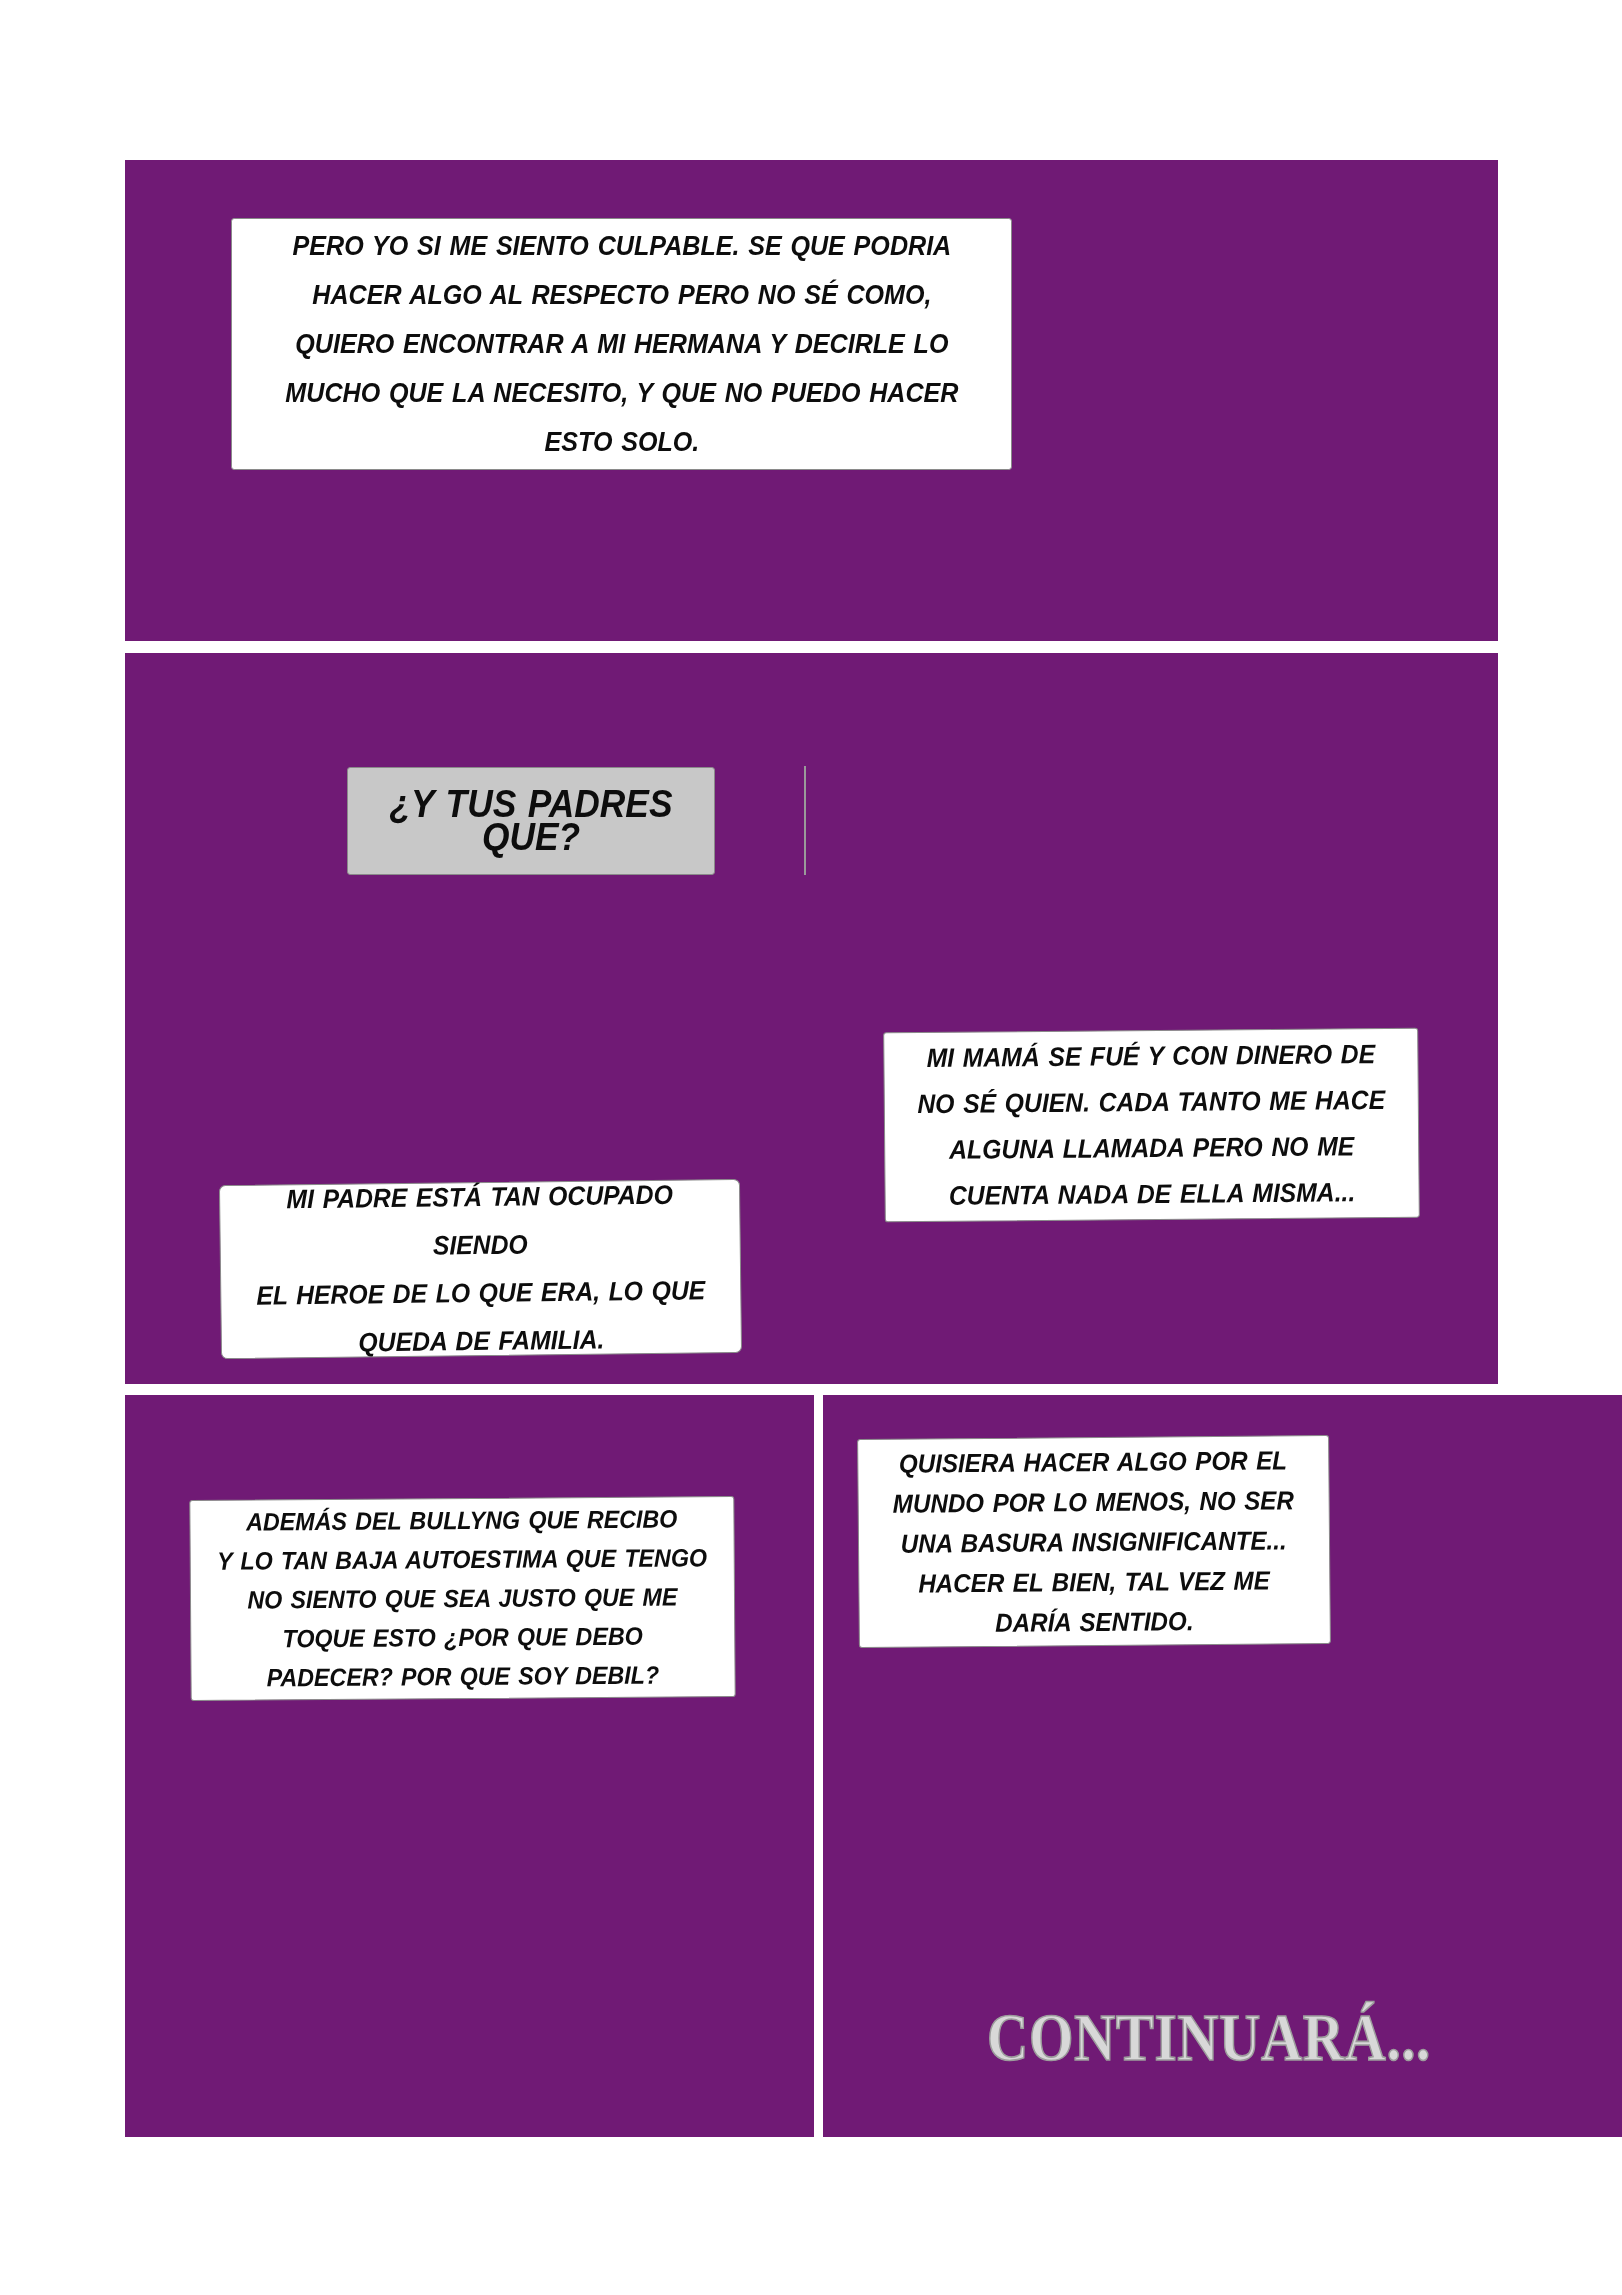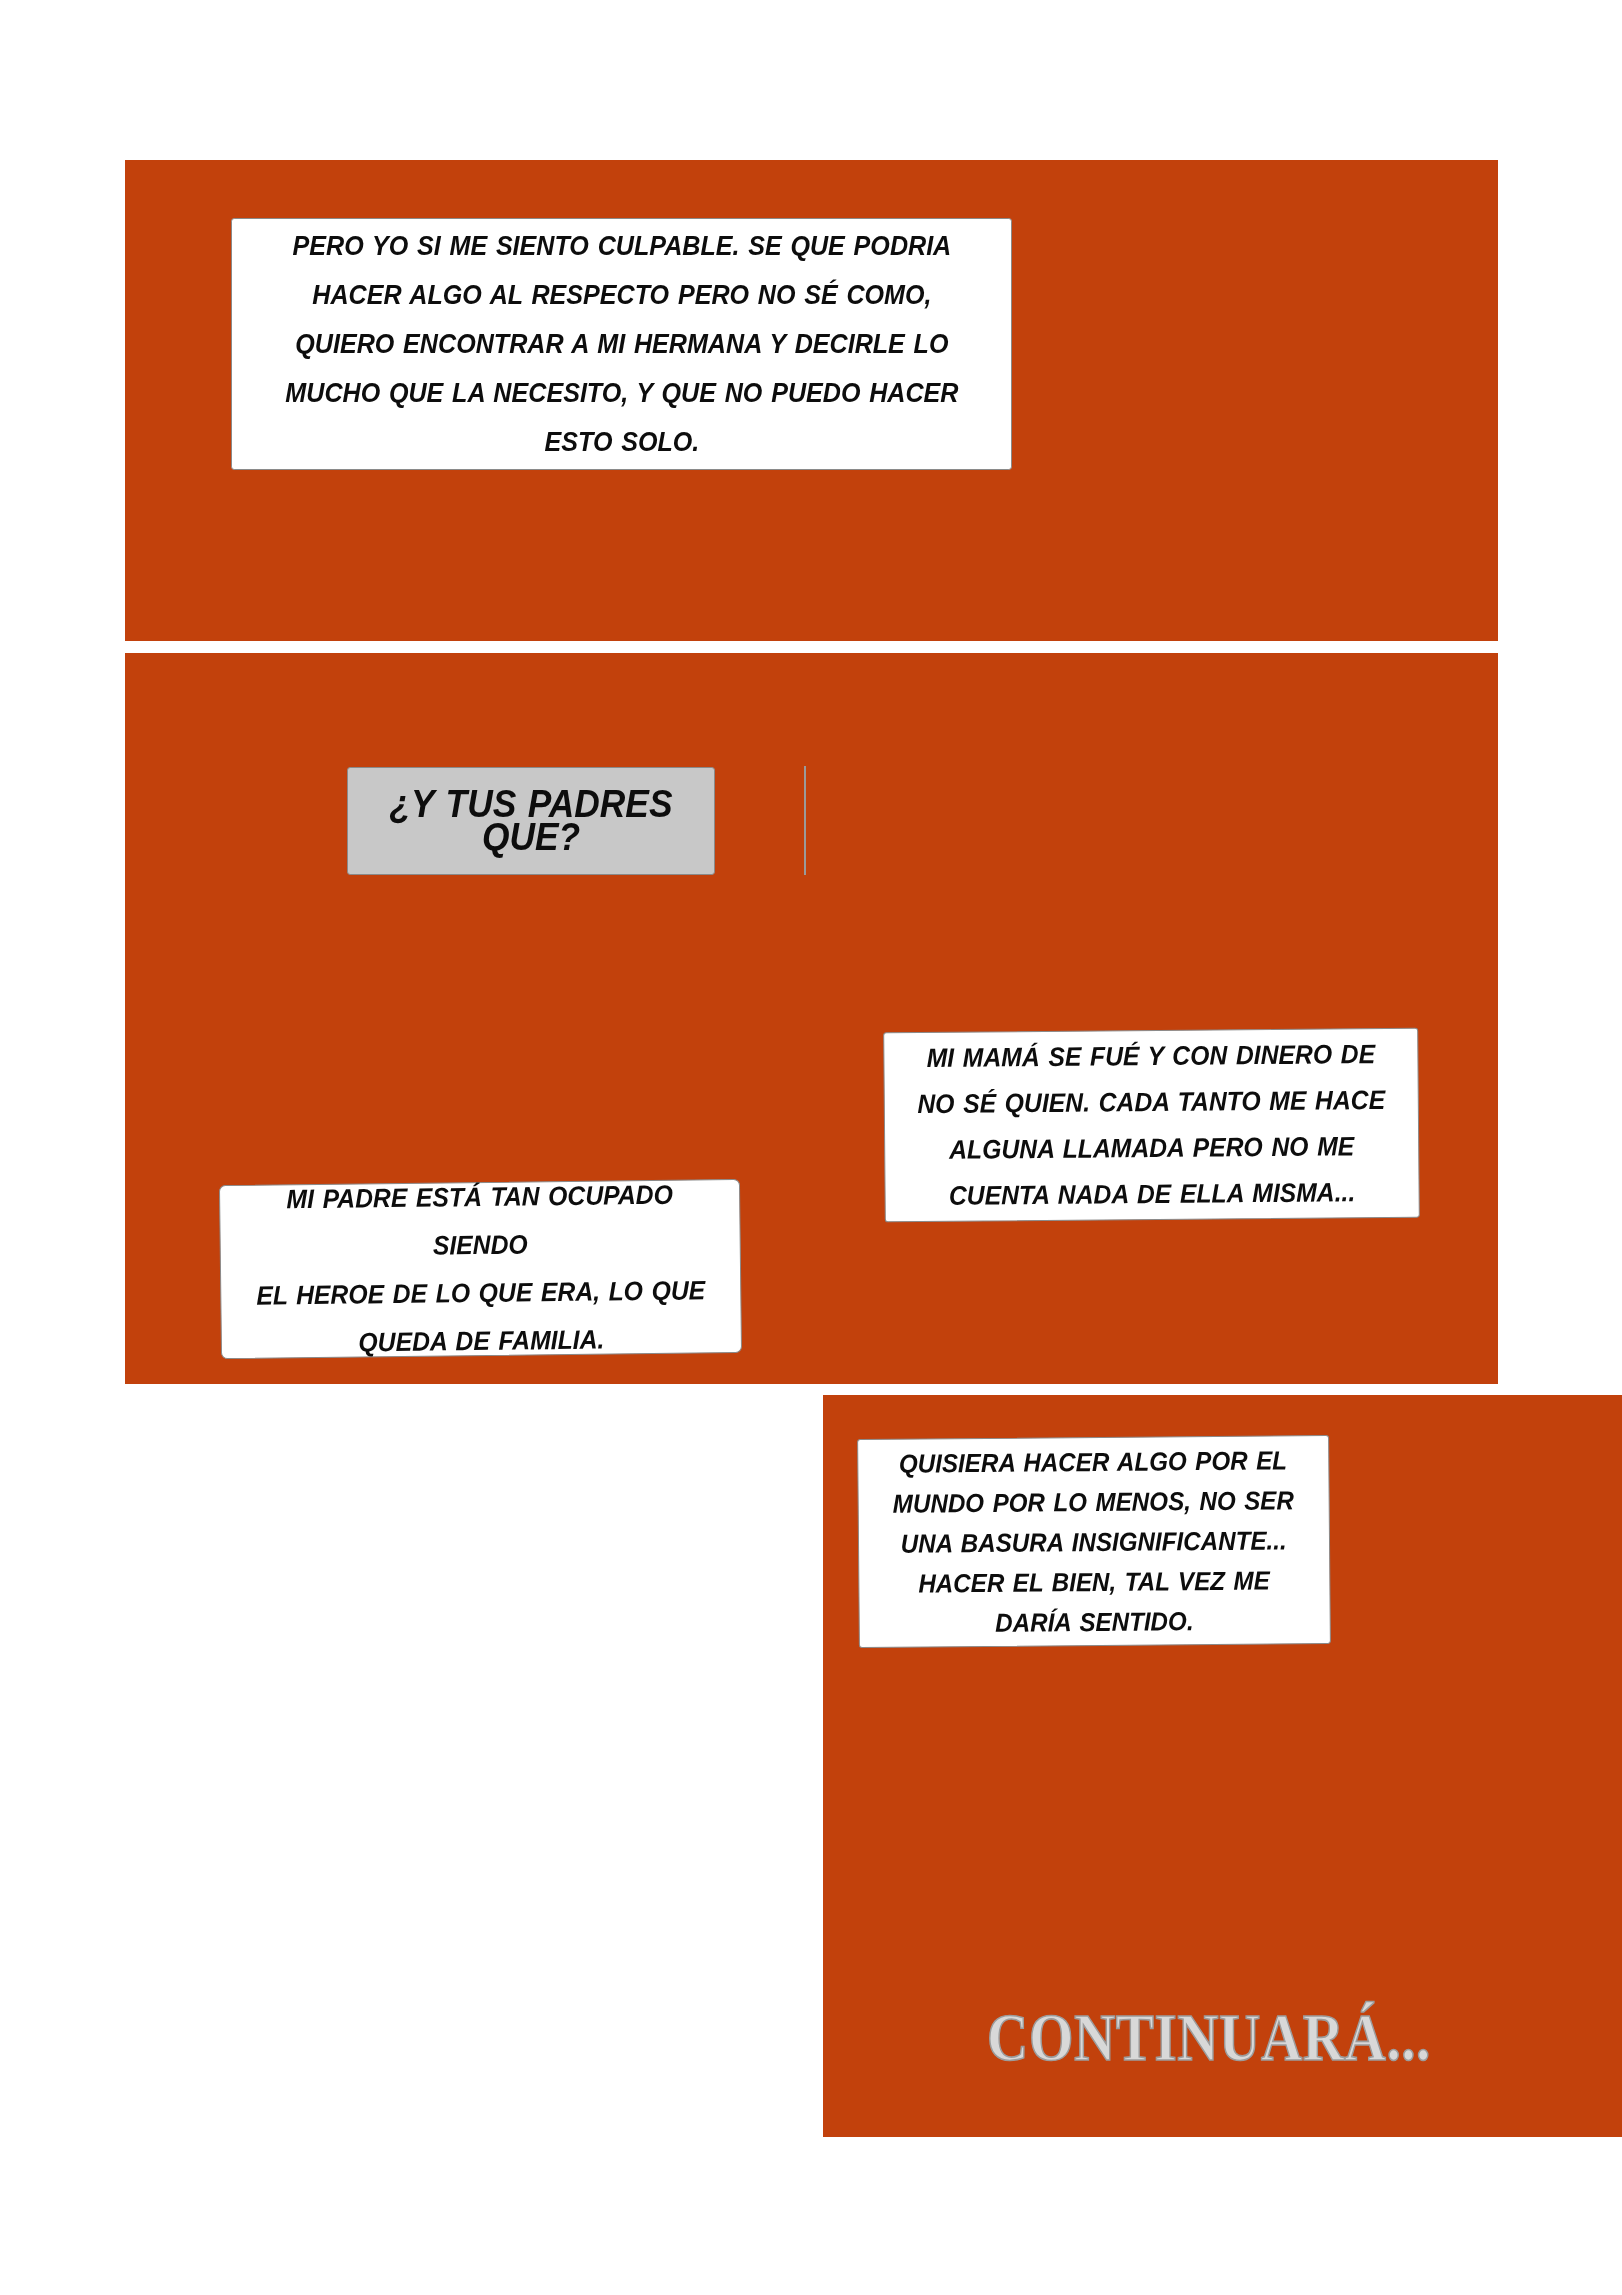--- a/index.html
+++ b/index.html
@@ -3,21 +3,21 @@
 <meta charset="utf-8">
 <style>
   html,body{margin:0;padding:0;background:#ffffff;}
   .page{
     position:relative;
     width:1623px;height:2295px;
     background:#ffffff;
     overflow:hidden;
     font-family:"Liberation Sans", sans-serif;
   }
-  .panel{position:absolute;background:#c2410c;}
+  .panel{position:absolute;background:#701a75;}
   .panel-1{left:125px;top:160px;width:1373px;height:481px;}
   .panel-2{left:125px;top:653px;width:1373px;height:731px;}
   .panel-3{left:125px;top:1395px;width:689px;height:742px;}
   .panel-4{left:823px;top:1395px;width:816px;height:742px;}
 
   .caption{
     position:absolute;
     background:#ffffff;
     border:1.3px solid #8a8a8a;
     border-radius:3.2px;
@@ -94,20 +94,29 @@
 ALGUNA LLAMADA PERO NO ME
 CUENTA NADA DE ELLA MISMA...</span>
     </div>
     <div class="caption b4">
       <span class="caption-text">MI PADRE ESTÁ TAN OCUPADO SIENDO
 EL HEROE DE LO QUE ERA, LO QUE
 QUEDA DE FAMILIA.</span>
     </div>
   </section>
 
+  <section class="panel panel-3">
+    <div class="caption b5">
+      <span class="caption-text">ADEMÁS DEL BULLYNG QUE RECIBO
+Y LO TAN BAJA AUTOESTIMA QUE TENGO
+NO SIENTO QUE SEA JUSTO QUE ME
+TOQUE ESTO ¿POR QUE DEBO
+PADECER? POR QUE SOY DEBIL?</span>
+    </div>
+  </section>
 
   <section class="panel panel-4">
     <div class="caption b6">
       <span class="caption-text">QUISIERA HACER ALGO POR EL
 MUNDO POR LO MENOS, NO SER
 UNA BASURA INSIGNIFICANTE...
 HACER EL BIEN, TAL VEZ ME
 DARÍA SENTIDO.</span>
     </div>
     <div class="continuara">CONTINUARÁ...</div>

